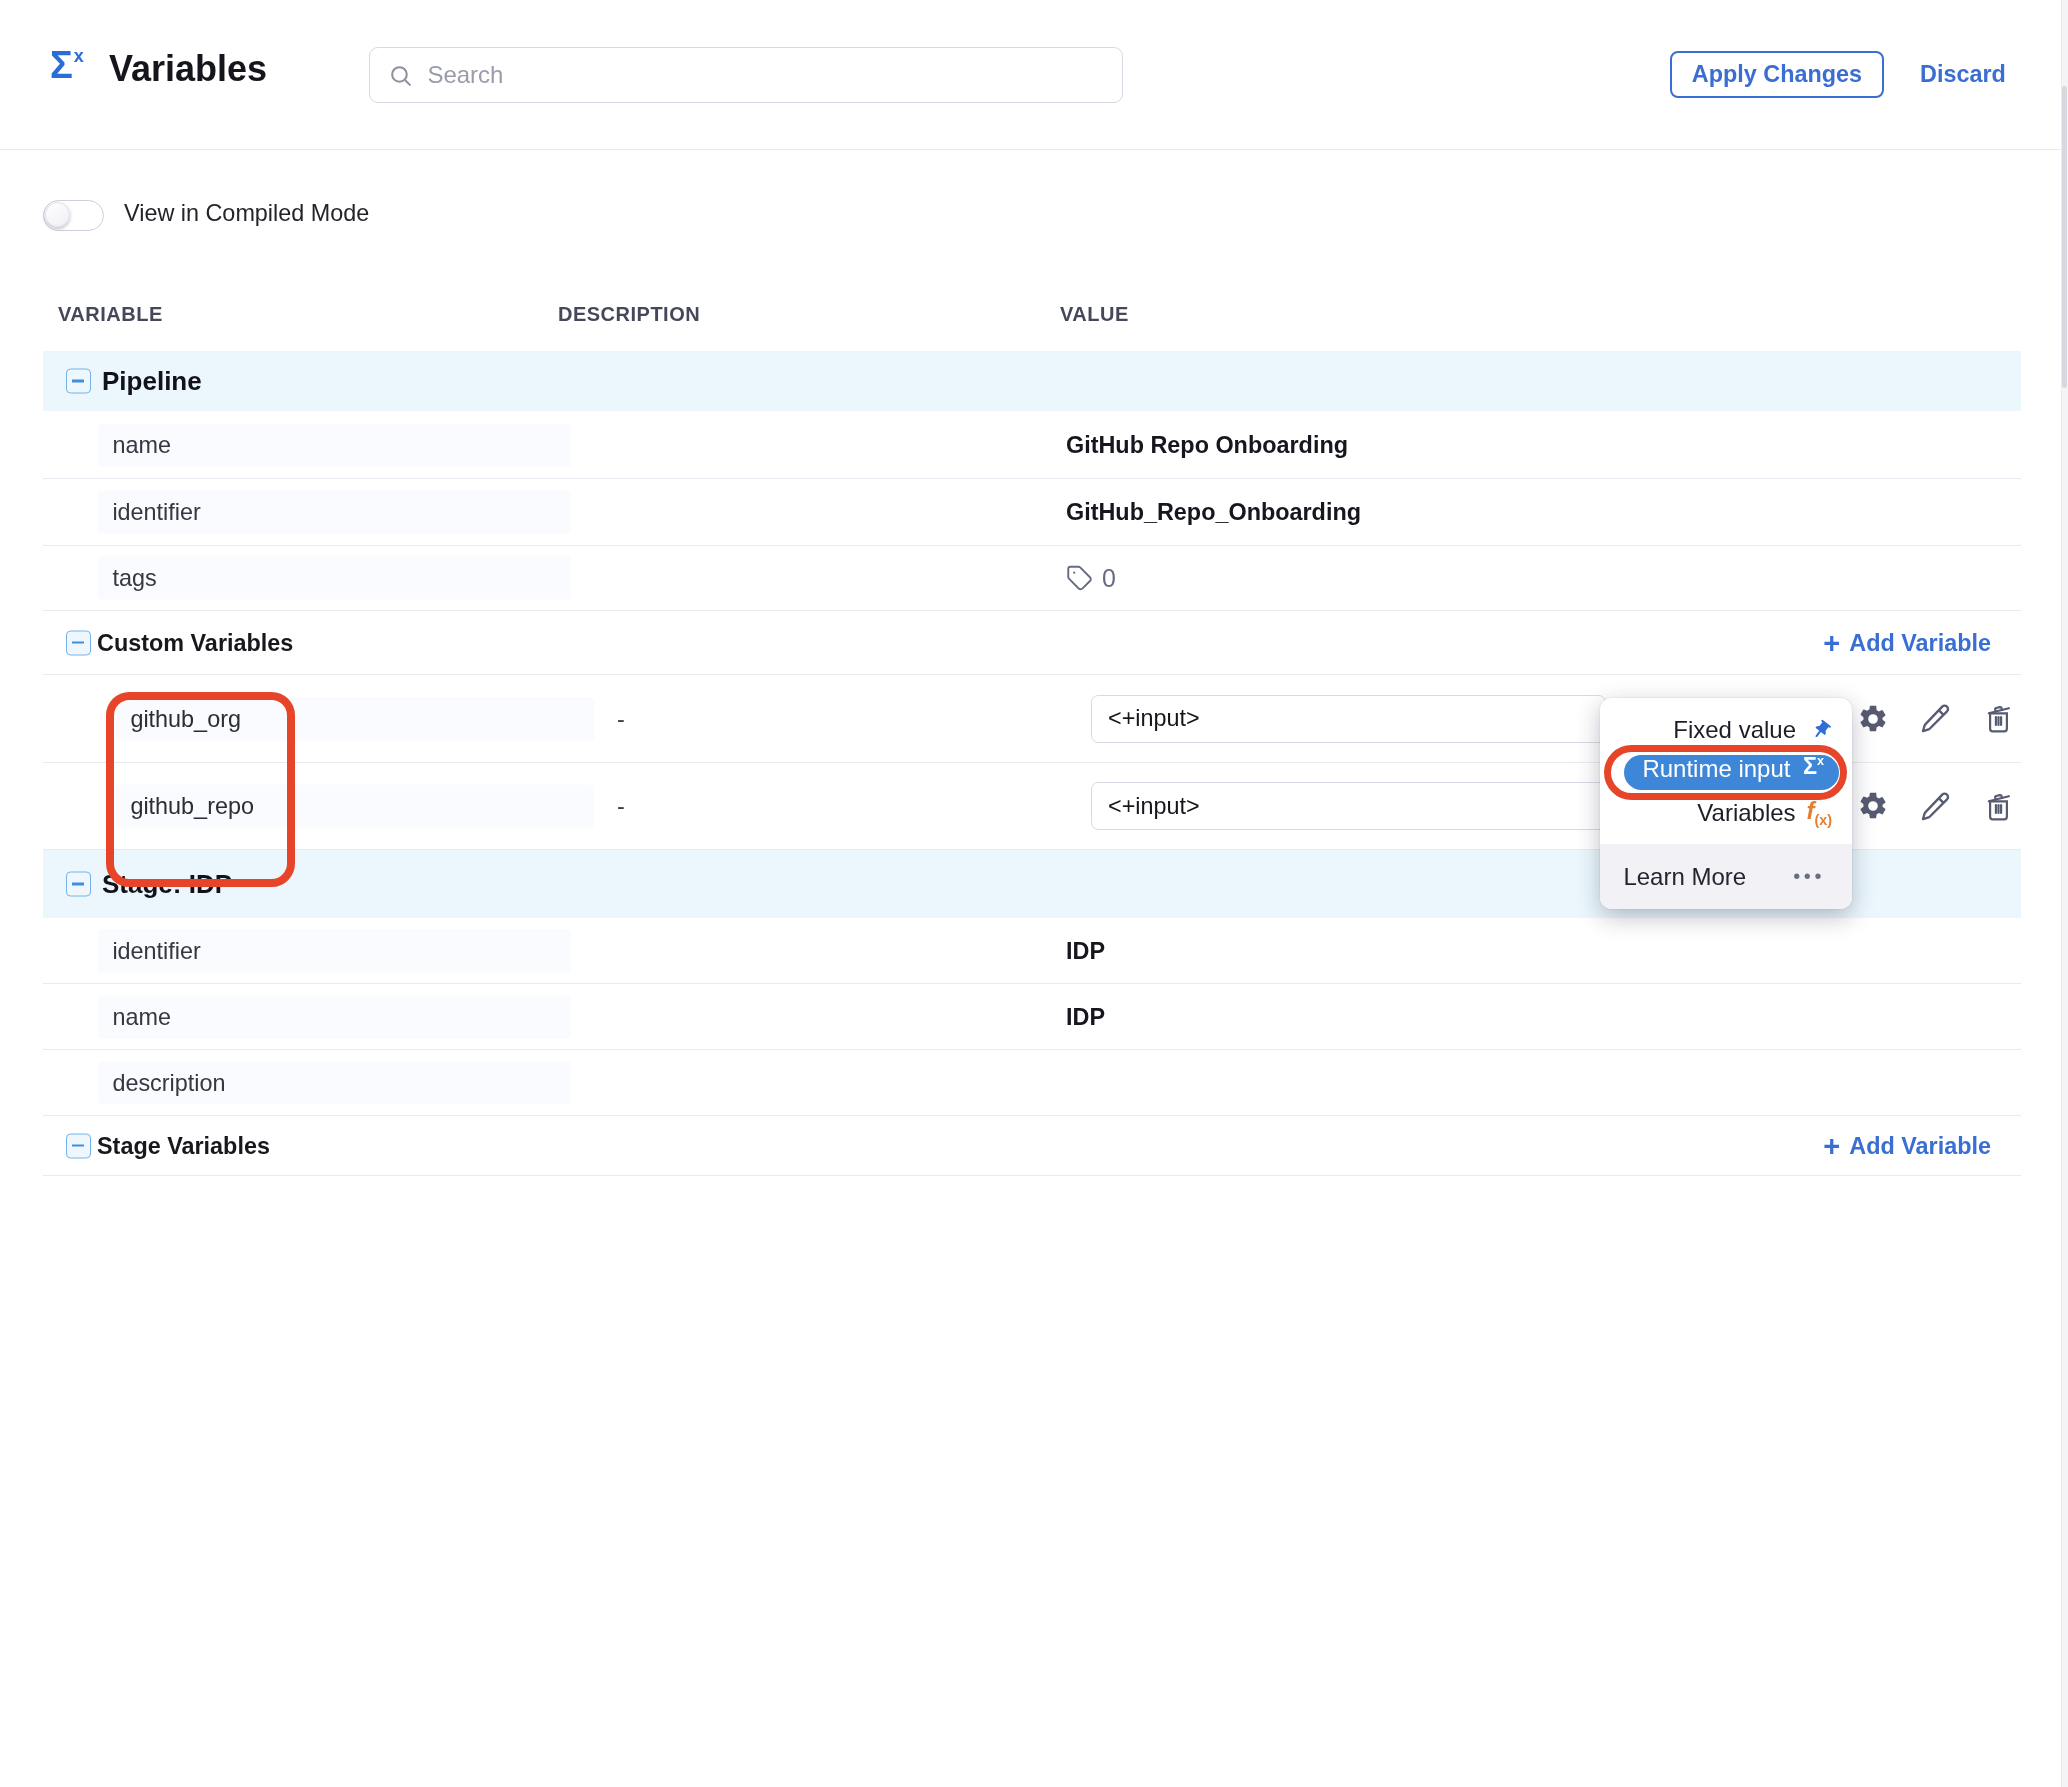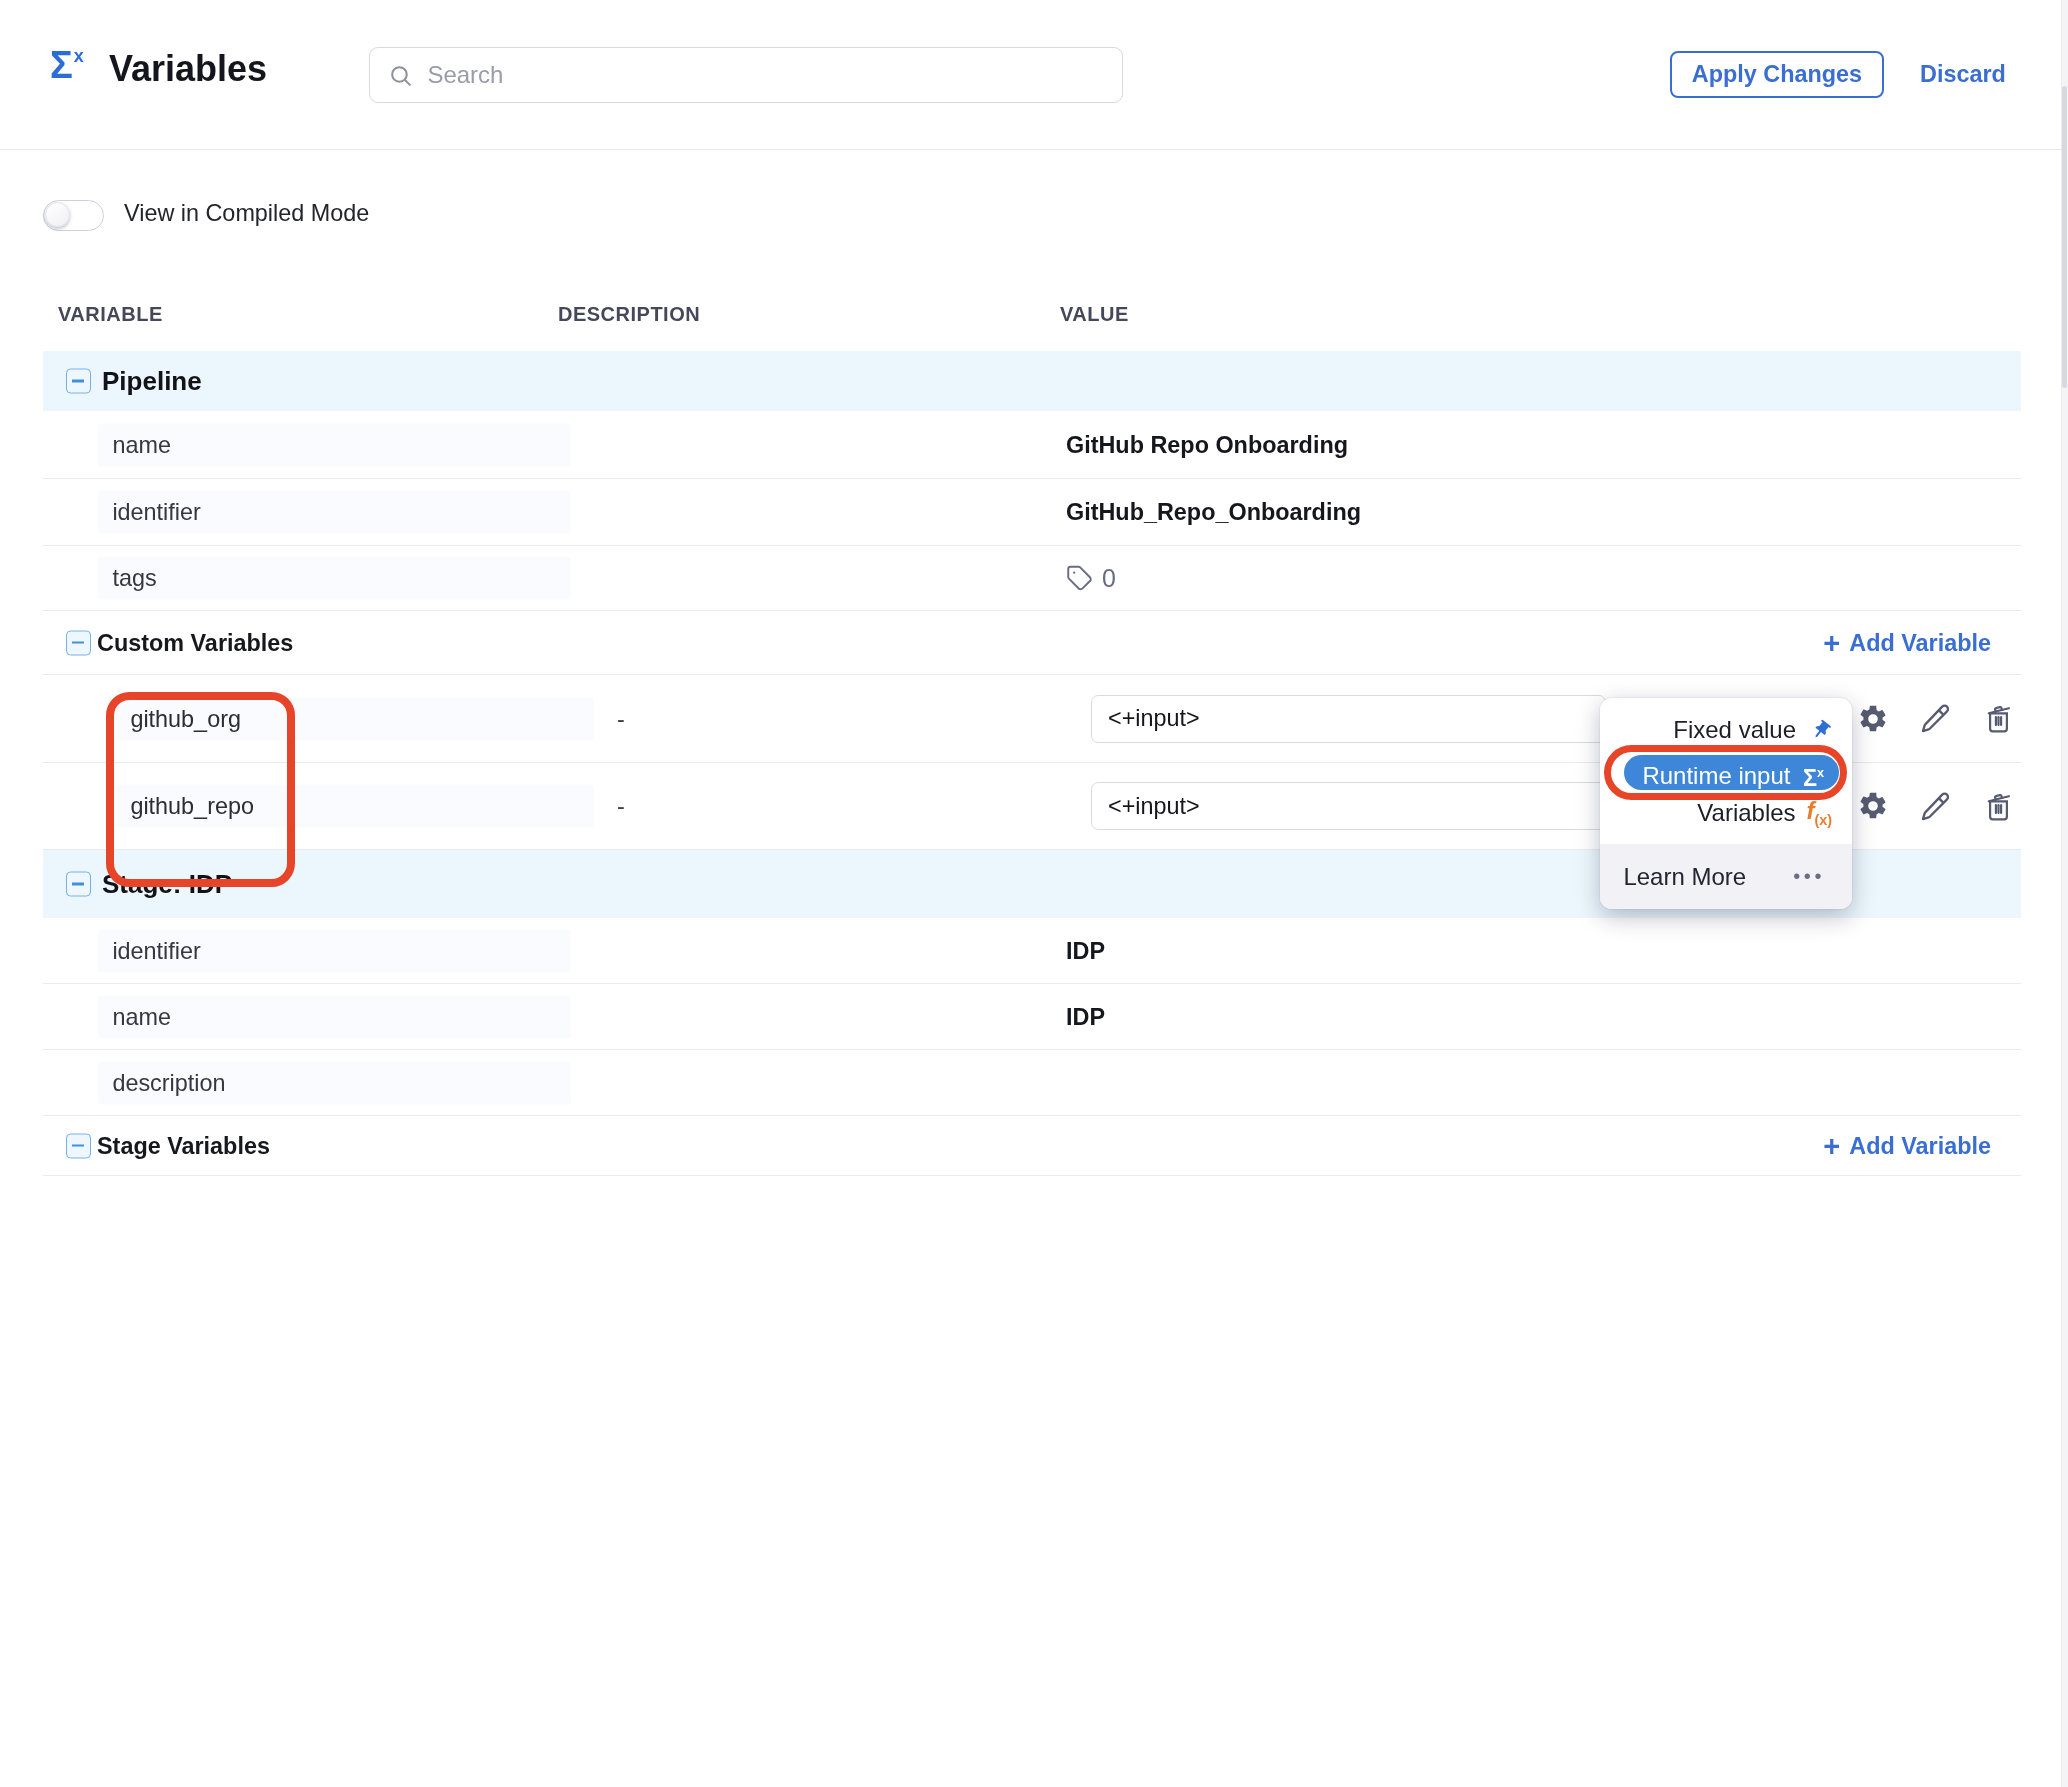--- a/index.html
+++ b/index.html
@@ -99,21 +99,21 @@
 
   
   .type-menu { position:absolute; left:1600px; top:698px; width:252px; height:211px;
                background:#fff; border-radius:11.7px; z-index:40;
                box-shadow:0 7.2px 23.4px rgba(25,30,60,.28), 0 0 1.8px rgba(25,30,60,.15); }
   .menu-item { position:absolute; right:20px; display:flex; align-items:center; cursor:pointer; }
   .menu-item .mi-label { font-size:24px; color:#1d1e26; }
   .mi-fixed { top:14.4px; height:36px; }
   .mi-expr  { top:97px; height:36px; }
   .mi-runtime { position:absolute; right:13.5px; top:57px; height:35px; border-radius:18px;
-                background:#3e87d8; display:flex; align-items:flex-end; padding:0 14.4px 0 18px;
+                background:#3e87d8; display:flex; align-items:flex-start; padding:0 14.4px 0 18px;
                 cursor:pointer; z-index:6; }
   .mi-runtime .mi-label { color:#fff; font-size:24px; }
   .mi-sigma { color:#fff; font-size:23.4px; font-weight:bold; margin-left:12.6px; line-height:1; }
   .mi-sigma sup { font-size:12.6px; vertical-align:9px; }
   .pin-icon { margin-left:12.6px; transform:rotate(38deg); }
   .fx-icon { margin-left:10.8px; color:#e87d2e; font-size:24px; font-style:italic; font-weight:bold; line-height:1; }
   .fx-icon sub { font-size:14.4px; font-style:normal; }
   .menu-footer { position:absolute; left:0; right:0; bottom:0; height:65px; background:#f1f1f6;
                  border-radius:0 0 11.7px 11.7px; display:flex; align-items:center; }
   .learn-more { margin-left:23.4px; font-size:24px; color:#232530; cursor:pointer; }

